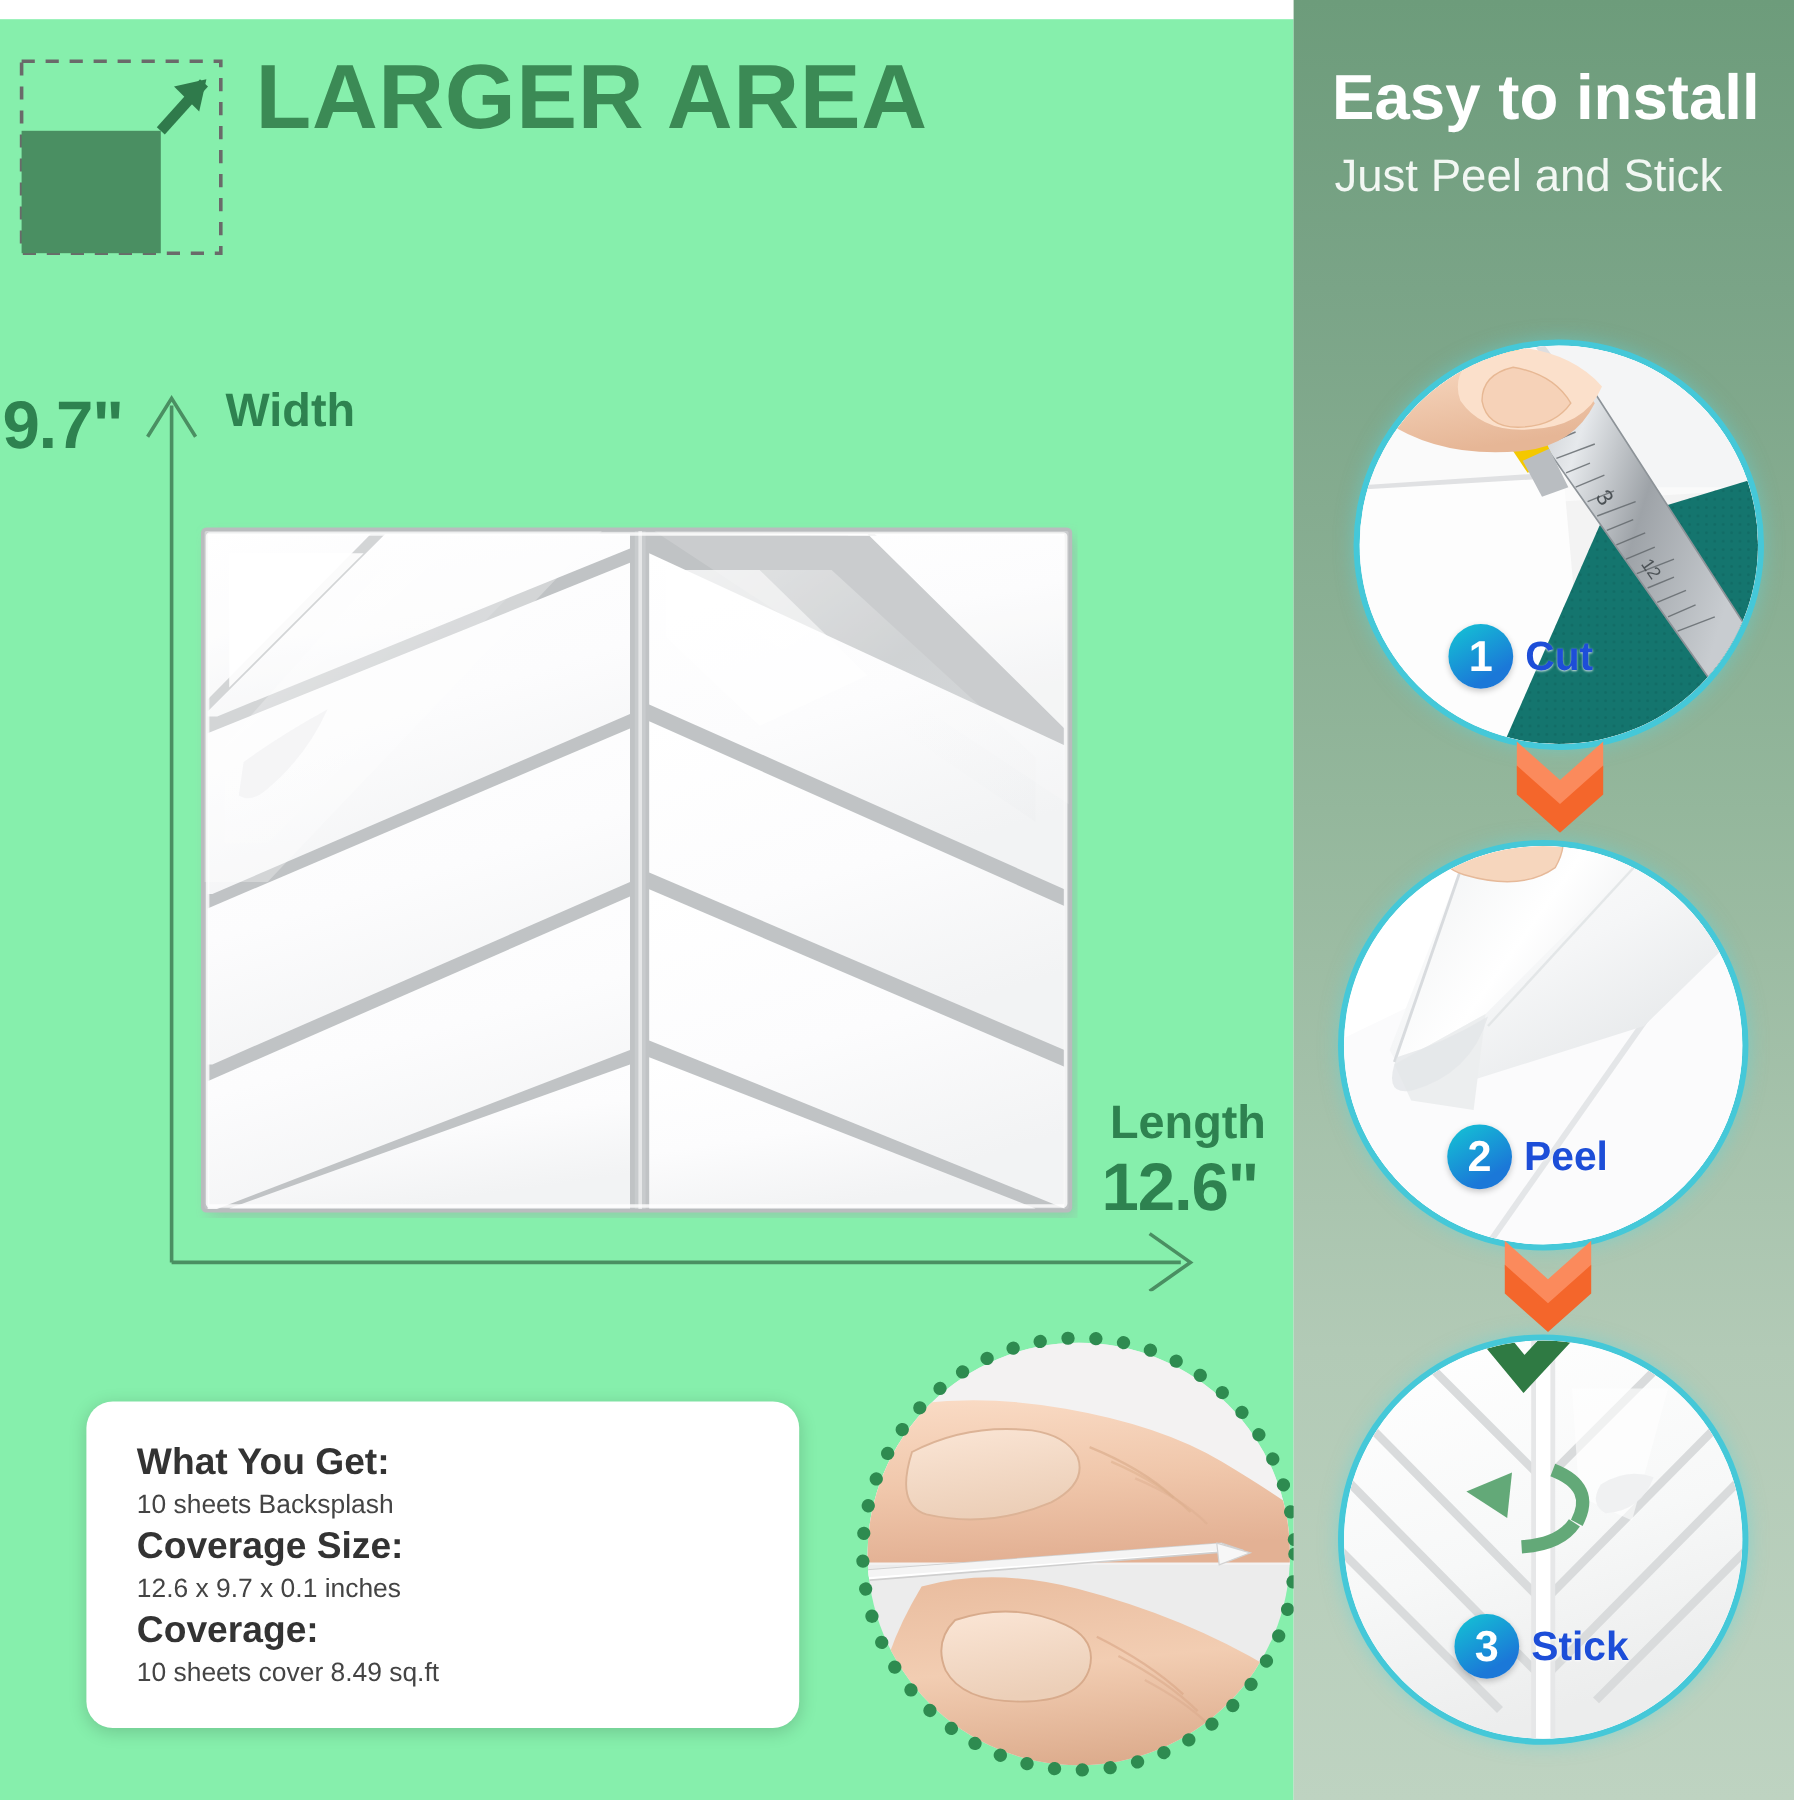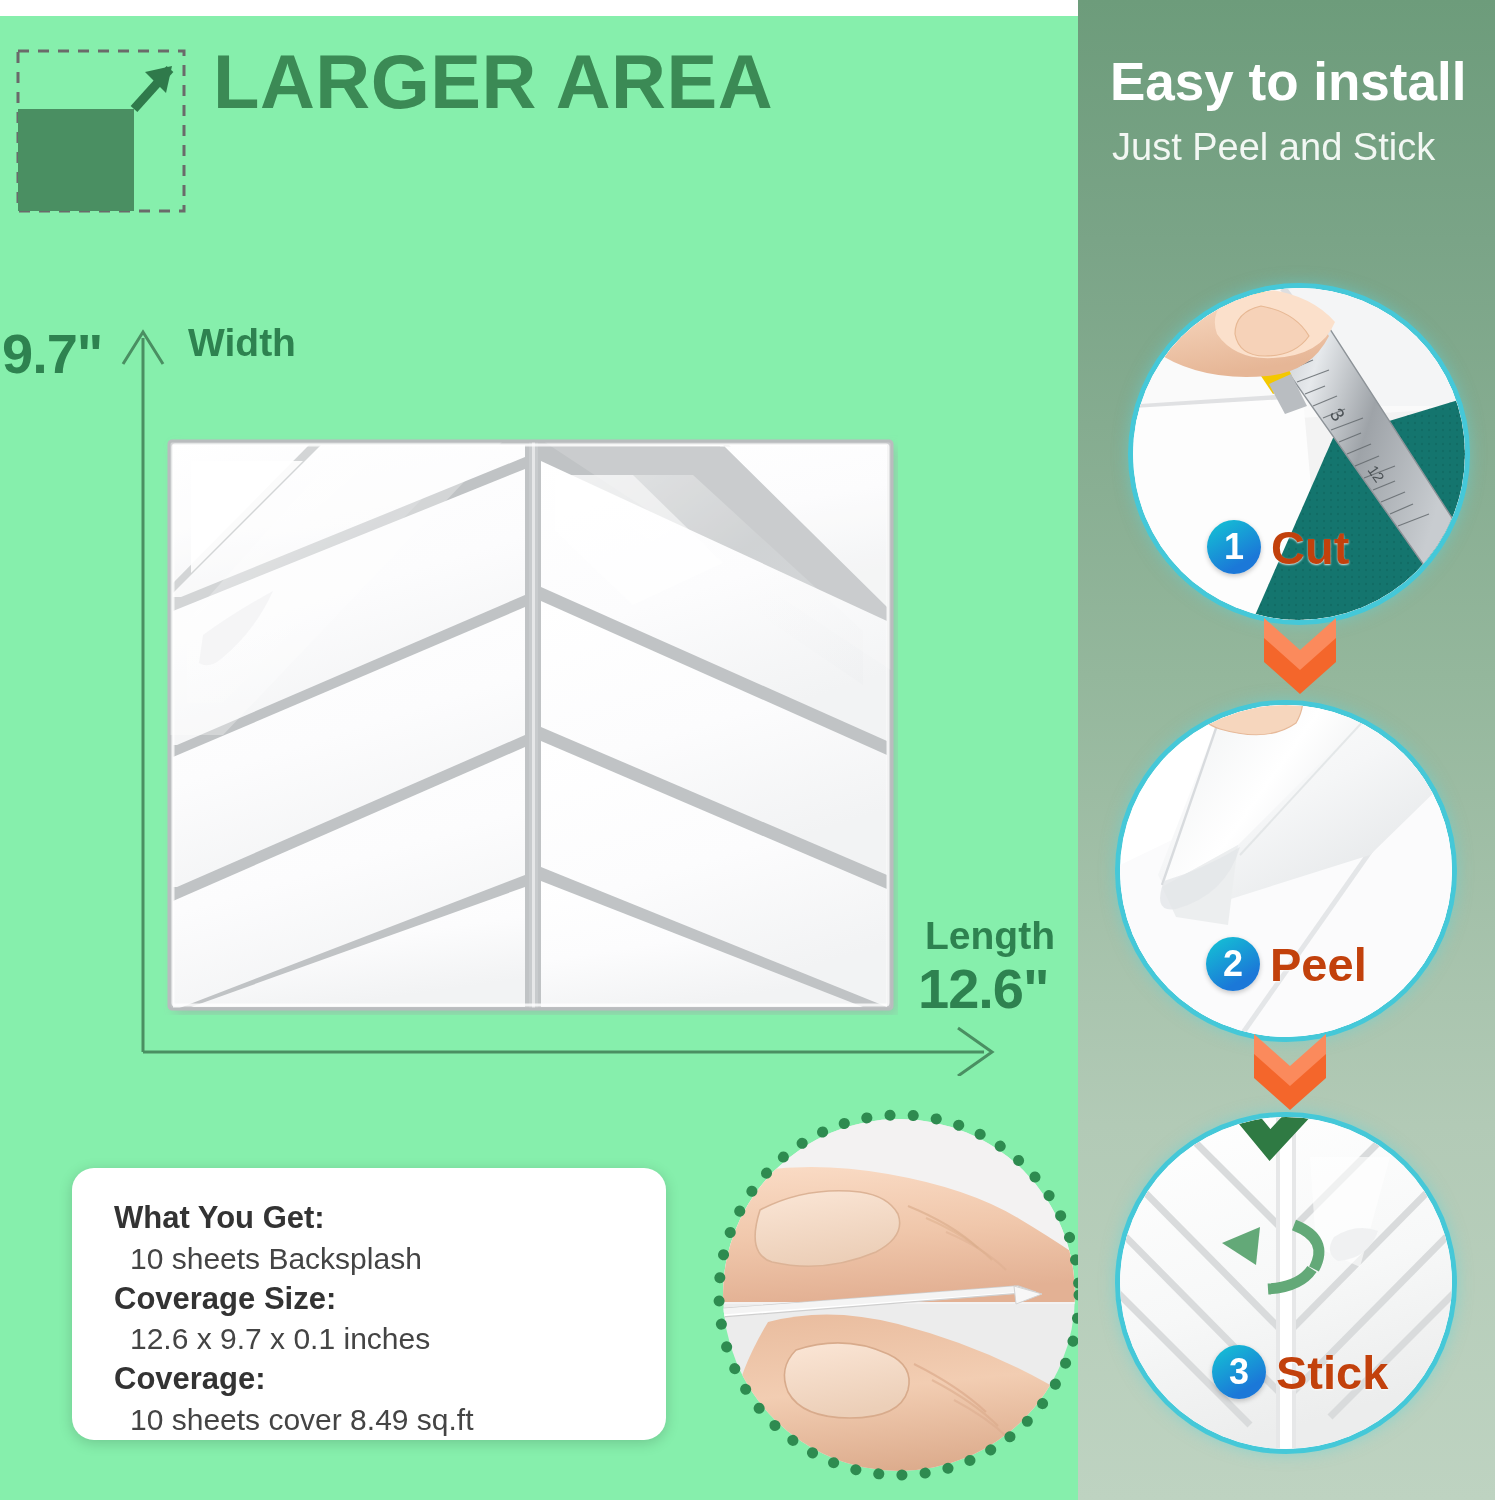--- a/index.html
+++ b/index.html
@@ -54,21 +54,21 @@
   .tile-wrap{position:absolute;left:163px;top:419px;width:735px;height:580px;}
 
   
   .info-card{
     position:absolute;left:72px;top:1152px;width:594px;height:272px;
     background:#ffffff;border-radius:22px;
     box-shadow:0 3px 14px rgba(0,0,0,.17);
     padding:30px 0 0 42px;box-sizing:border-box;
   }
   .info-b{font-size:31px;font-weight:bold;color:#333333;line-height:1.32;}
-  .info-n{font-size:30px;font-weight:normal;color:#444444;line-height:1.32;margin-left:16px;}
+  .info-n{font-size:22px;font-weight:normal;color:#444444;line-height:1.32;}
 
   
   .thick-circle{
     position:absolute;left:718px;top:1098px;width:362px;height:362px;
     border-radius:50%;overflow:hidden;
   }
   .dots-ring{position:absolute;left:708px;top:1088px;width:382px;height:382px;}
 
   
   .right-panel{
@@ -98,21 +98,21 @@
     position:absolute;display:flex;align-items:center;gap:10px;z-index:7;
   }
   .badge-num{
     width:54px;height:54px;border-radius:50%;
     background:linear-gradient(150deg,#14c6d4 0%,#1b78d8 75%);
     color:#fff;font-size:36px;font-weight:bold;
     display:flex;align-items:center;justify-content:center;
     box-shadow:0 2px 5px rgba(0,0,0,.22);
   }
   .badge-lbl{
-    font-size:47px;font-weight:bold;color:#c2410c;
+    font-size:34px;font-weight:bold;color:#1d4ed8;
     text-shadow:0 1px 2px rgba(255,255,255,.85);
     line-height:1;
   }
 
   .arrow-down{position:absolute;width:84px;height:78px;z-index:6;}
   .a1{left:1258px;top:616px;}
   .a2{left:1248px;top:1032px;}
 </style>
 </head>
 <body>

